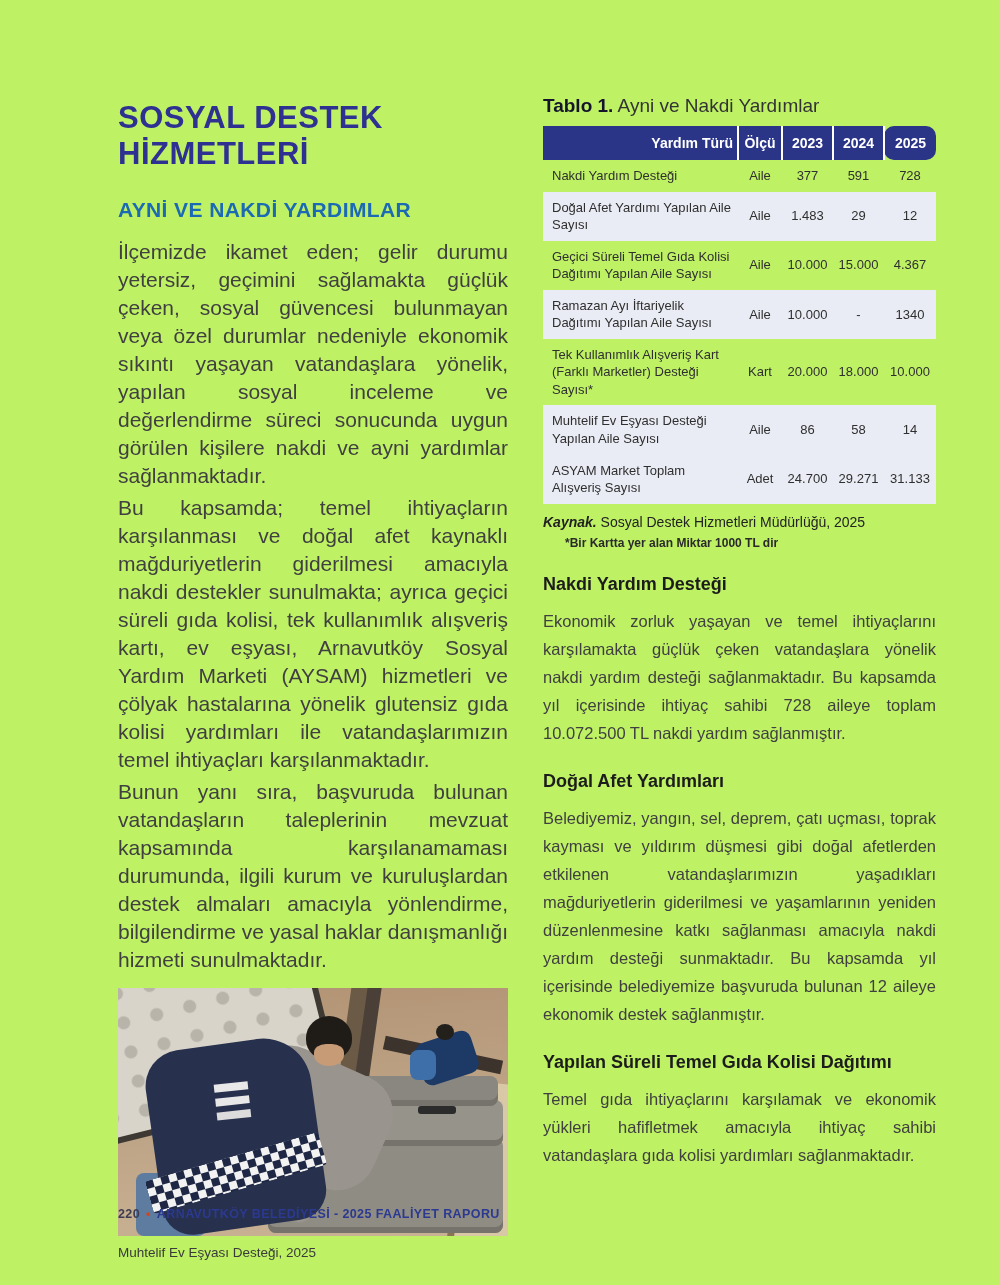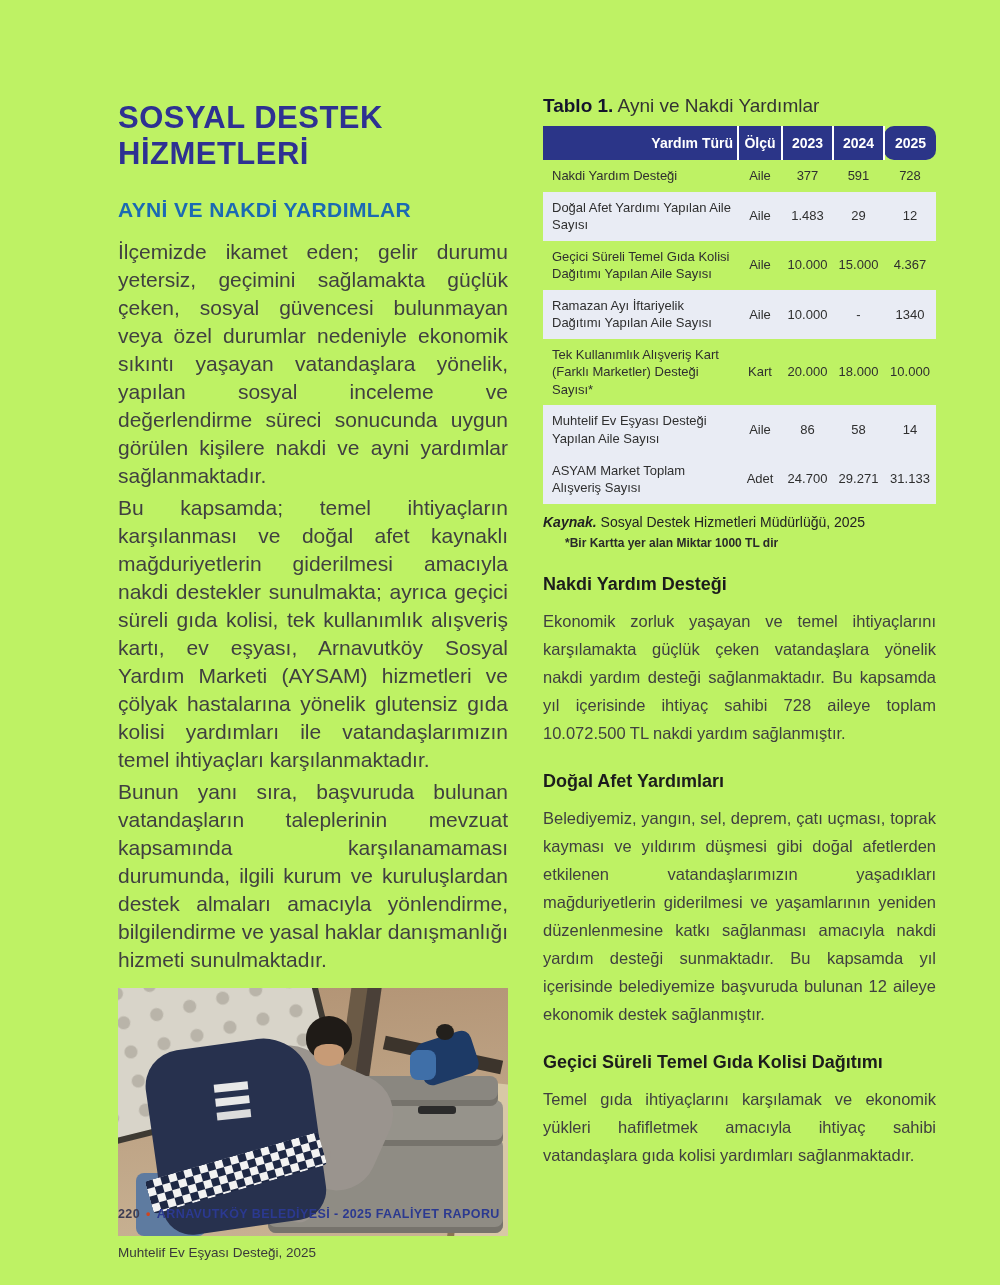--- a/index.html
+++ b/index.html
@@ -175,21 +175,21 @@
 
     <p class="source-line"><span class="src-b">Kaynak.</span><span> Sosyal Destek Hizmetleri Müdürlüğü, 2025</span></p>
     <p class="footnote">*Bir Kartta yer alan Miktar 1000 TL dir</p>
 
     <h3 class="section-h">Nakdi Yardım Desteği</h3>
     <p class="section-p">Ekonomik zorluk yaşayan ve temel ihtiyaçlarını karşılamakta güçlük çeken vatandaşlara yönelik nakdi yardım desteği sağlanmaktadır. Bu kapsamda yıl içerisinde ihtiyaç sahibi 728 aileye toplam 10.072.500 TL nakdi yardım sağlanmıştır.</p>
 
     <h3 class="section-h">Doğal Afet Yardımları</h3>
     <p class="section-p">Belediyemiz, yangın, sel, deprem, çatı uçması, toprak kayması ve yıldırım düşmesi gibi doğal afetlerden etkilenen vatandaşlarımızın yaşadıkları mağduriyetlerin giderilmesi ve yaşamlarının yeniden düzenlenmesine katkı sağlanması amacıyla nakdi yardım desteği sunmaktadır. Bu kapsamda yıl içerisinde belediyemize başvuruda bulunan 12 aileye ekonomik destek sağlanmıştır.</p>
 
-    <h3 class="section-h">Geçici Süreli Temel Gıda Kolisi Dağıtımı</h3>
+    <h3 class="section-h">Yapılan Süreli Temel Gıda Kolisi Dağıtımı</h3>
     <p class="section-p">Temel gıda ihtiyaçlarını karşılamak ve ekonomik yükleri hafifletmek amacıyla ihtiyaç sahibi vatandaşlara gıda kolisi yardımları sağlanmaktadır.</p>
   </div>
 
   <div class="footer">
     <span class="pg">220</span><span class="blt">•</span><span class="ft">ARNAVUTKÖY BELEDİYESİ  -  2025 FAALİYET RAPORU</span>
   </div>
 
 </div>
 
 </body></html>

